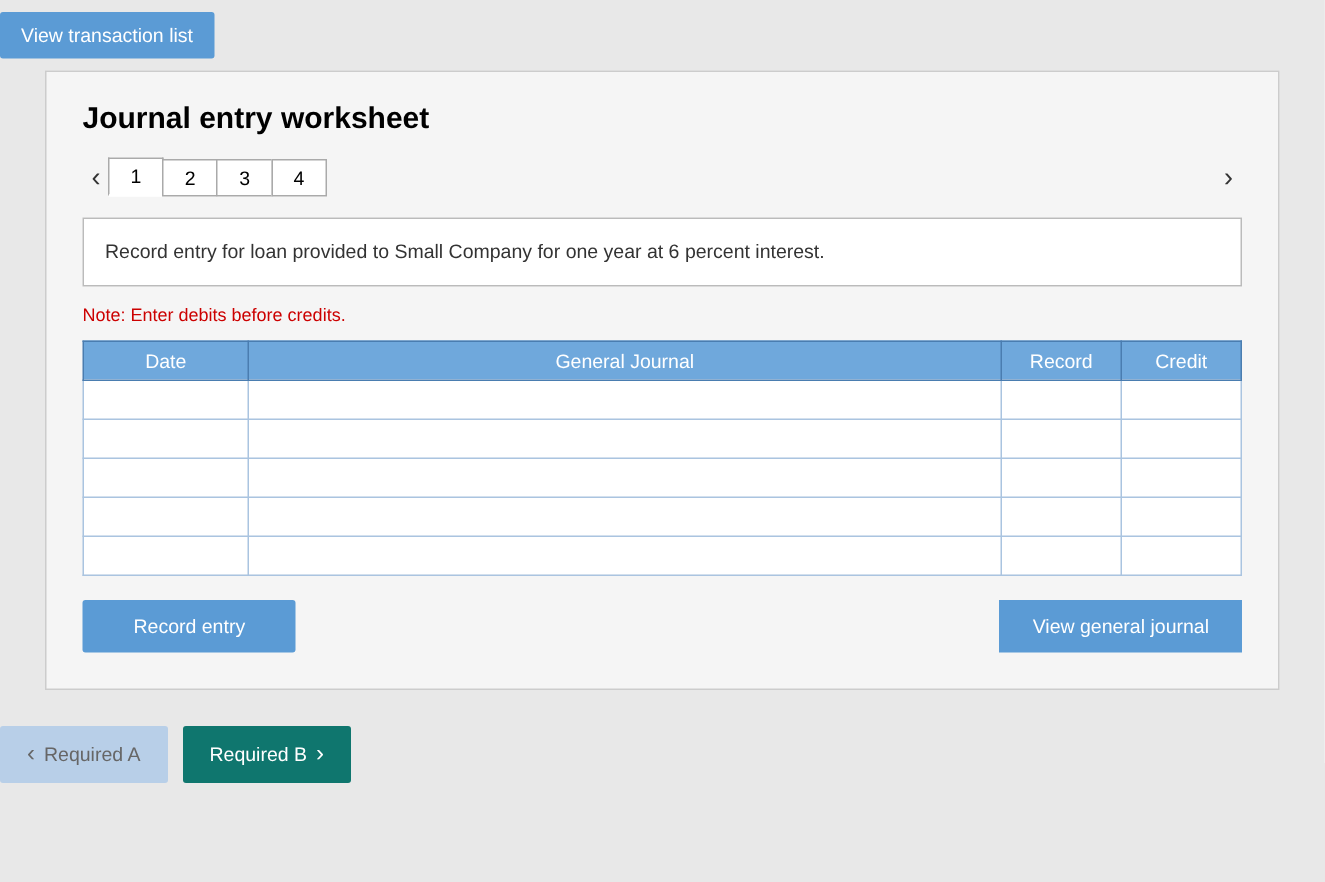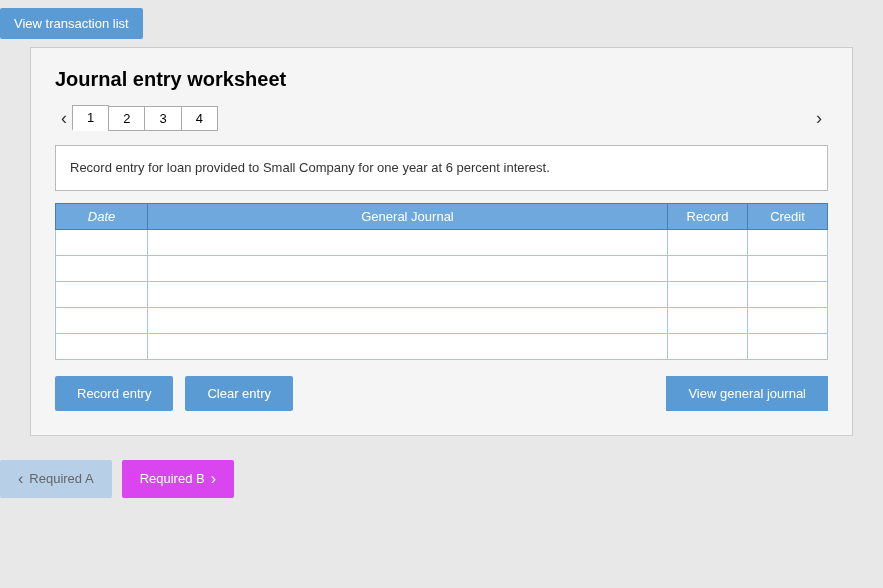--- a/index.html
+++ b/index.html
@@ -94,21 +94,21 @@
 
     .journal-table thead tr th {
       background: #6fa8dc;
       color: white;
       border: 1px solid #4a7db0;
       padding: 5px 8px;
       text-align: center;
       font-weight: normal;
     }
 
-    .journal-table thead tr th.date-col { width: 92px; font-style: italic; }
+    .journal-table thead tr th.date-col { width: 110px; }
     .journal-table thead tr th.journal-col { }
     .journal-table thead tr th.debit-col { width: 80px; }
     .journal-table thead tr th.credit-col { width: 80px; }
 
     .journal-table tbody tr td {
       border: 1px solid #aac4e0;
       padding: 0;
       height: 26px;
     }
 
@@ -139,21 +139,21 @@
     .btn-row {
       display: flex;
       align-items: center;
       gap: 12px;
     }
 
     .btn-record {
       background: #5b9bd5;
       color: white;
       border: none;
-      padding: 10px 22px;
+      padding: 10px 34px;
       font-size: 13px;
       cursor: pointer;
       border-radius: 2px;
     }
 
     .btn-clear {
       background: #5b9bd5;
       color: white;
       border: none;
       padding: 10px 22px;
@@ -188,21 +188,21 @@
       padding: 10px 18px;
       font-size: 13px;
       cursor: pointer;
       border-radius: 2px;
       display: flex;
       align-items: center;
       gap: 6px;
     }
 
     .btn-required-b {
-      background: #d946ef;
+      background: #0f766e;
       color: white;
       border: none;
       padding: 10px 18px;
       font-size: 13px;
       cursor: pointer;
       border-radius: 2px;
       display: flex;
       align-items: center;
       gap: 6px;
     }
@@ -227,20 +227,21 @@
     <div class="tab-item">2</div>
     <div class="tab-item">3</div>
     <div class="tab-item">4</div>
     <button class="nav-arrow" style="margin-left:auto;">›</button>
   </div>
 
   <div class="instruction-box">
     <span>Record entry for loan provided to Small Company for one year at 6 percent interest.</span>
   </div>
 
+  <div class="note-text">Note: Enter debits before credits.</div>
 
   <table class="journal-table">
     <thead>
       <tr>
         <th class="date-col">Date</th>
         <th class="journal-col">General Journal</th>
         <th class="debit-col">Record</th>
         <th class="credit-col">Credit</th>
       </tr>
     </thead>
@@ -273,21 +274,20 @@
         <td class="date-cell"></td>
         <td><input type="text" style=""></td>
         <td><input type="text" style=""></td>
         <td><input type="text" style=""></td>
       </tr>
     </tbody>
   </table>
 
   <div class="btn-row">
     <button class="btn-record">Record entry</button>
-    <button class="btn-clear">Clear entry</button>
     <button class="btn-view-journal">View general journal</button>
   </div>
 
 </div>
 
 <div class="bottom-nav">
   <button class="btn-required-a">
     <span class="chevron-left"></span>
     <span>Required A</span>
   </button>

